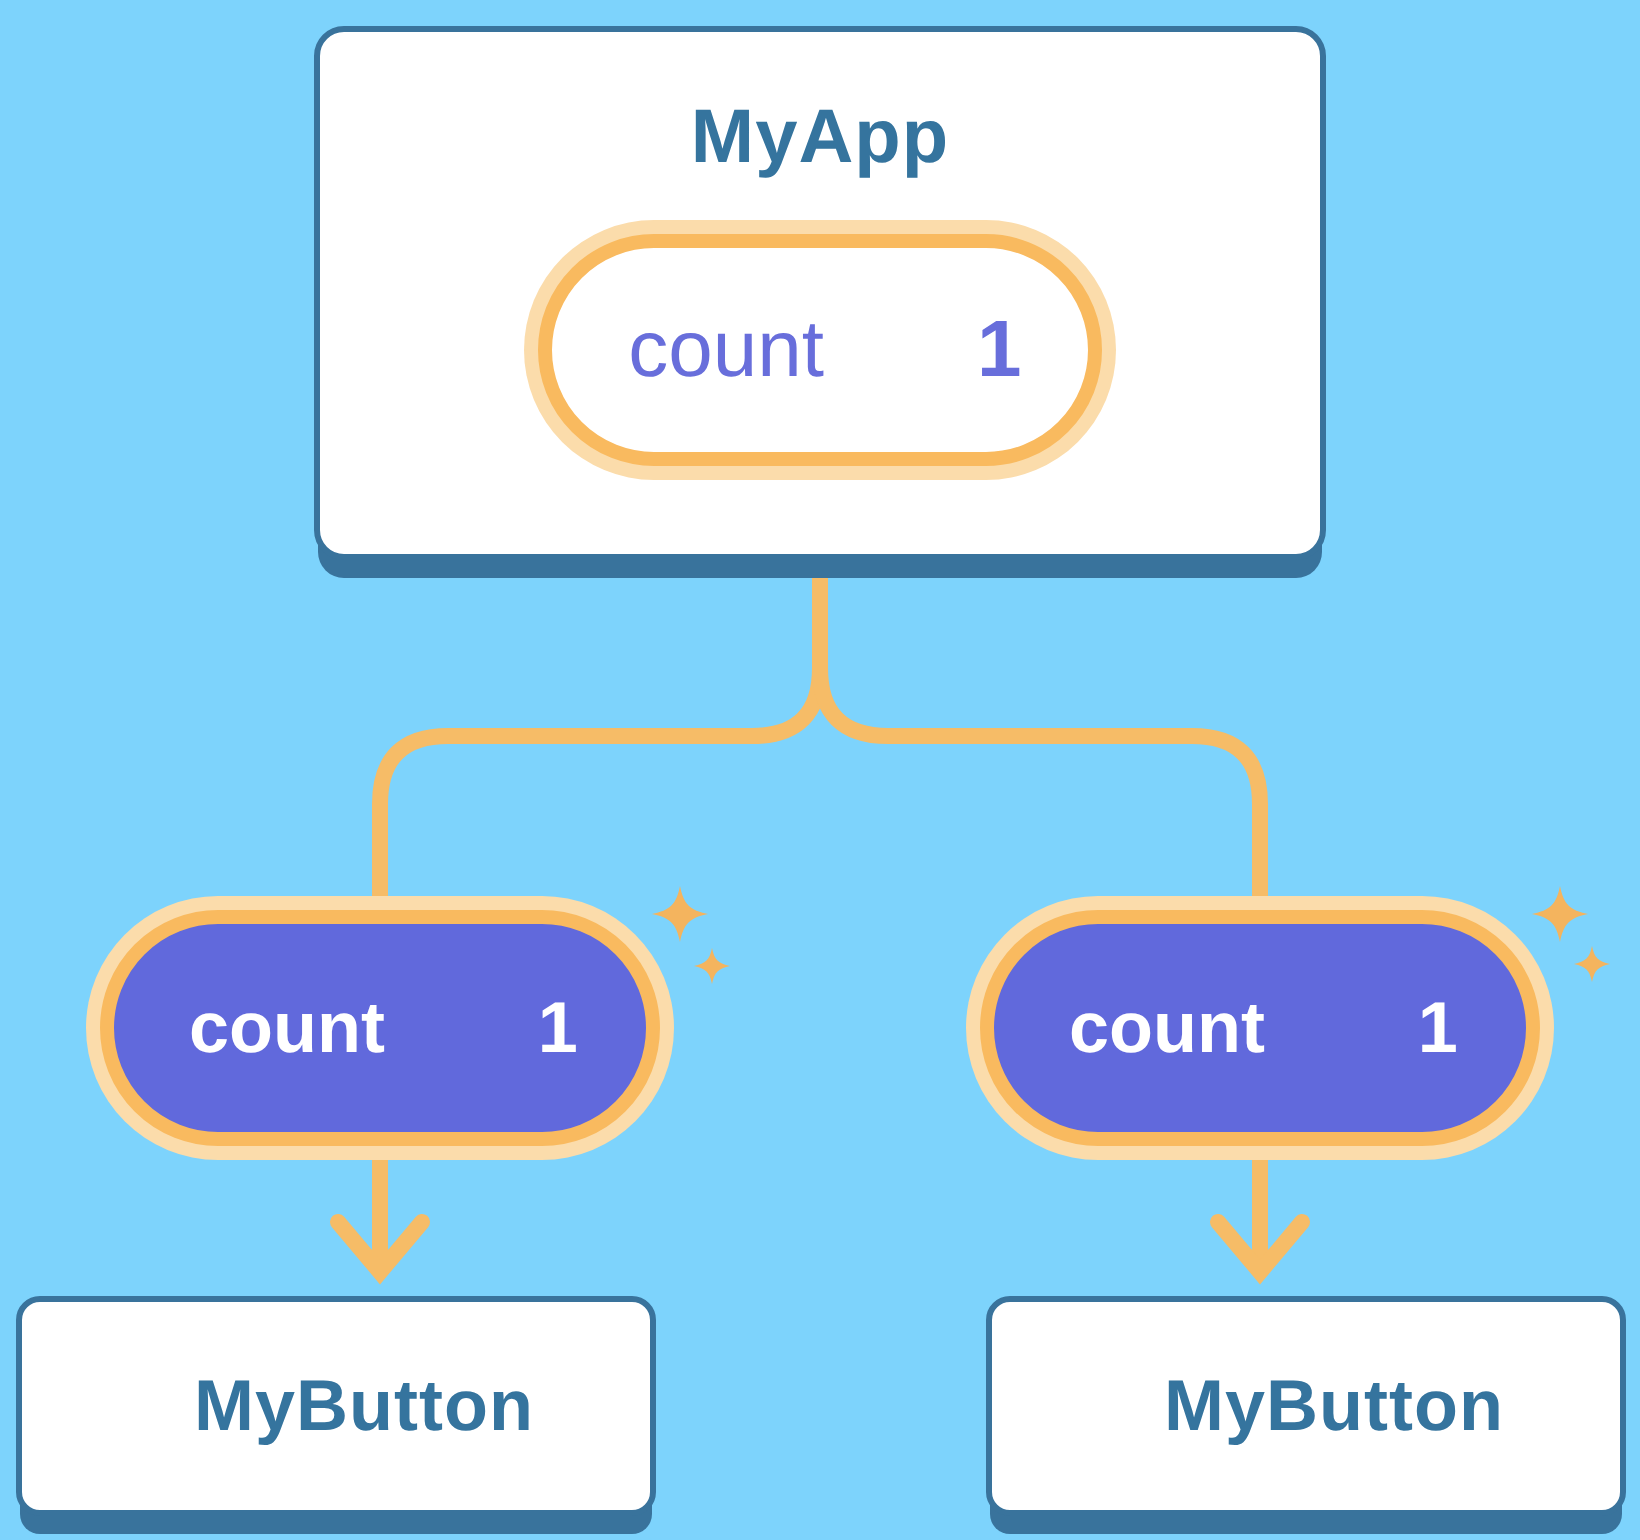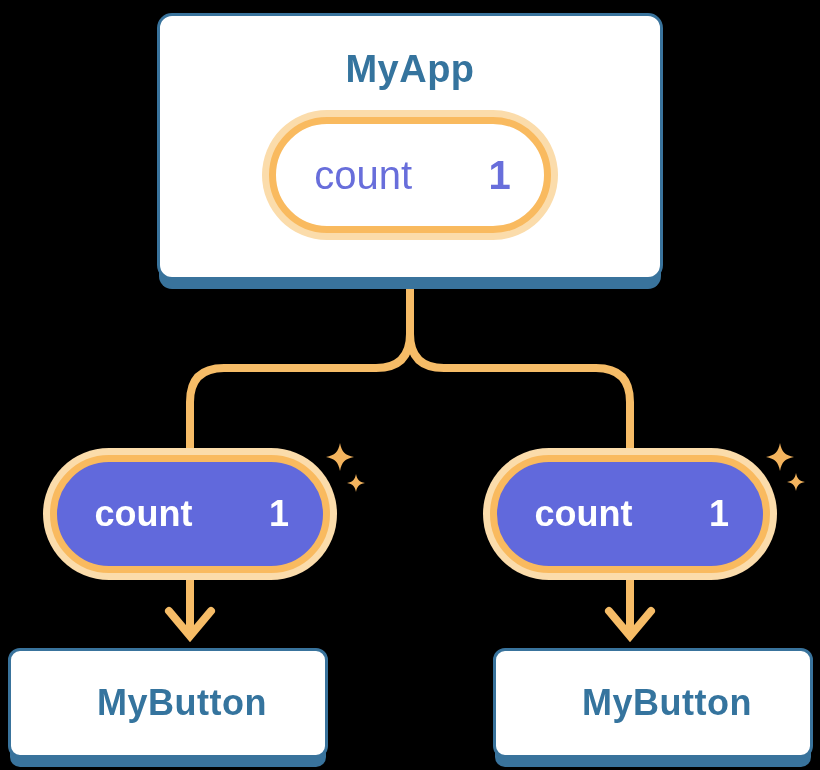--- a/index.html
+++ b/index.html
@@ -9,21 +9,21 @@
     --orange-pill-border:#F9BA5F;
     --orange-glow:#FBDCAB;
     --orange-sparkle:#F4B45E;
     --purple-fill:#6169DC;
     --purple-text:#686EDB;
     --card-bg:#FFFFFF;
   }
   html,body{margin:0;padding:0;background:#ffffff;}
   .canvas{
     position:relative;width:820px;height:770px;overflow:hidden;
-    font-family:"Liberation Sans", sans-serif;background:#000000;
+    font-family:"Liberation Sans", sans-serif;background:#7dd3fc;
   }
   .overlay{position:absolute;left:0;top:0;width:820px;height:770px;z-index:1;}
   .line{fill:none;stroke:var(--orange-line);stroke-width:8;}
   .arrow-stem{fill:none;stroke:var(--orange-line);stroke-width:8;stroke-linecap:round;}
   .arrow-head{fill:none;stroke:var(--orange-line);stroke-width:8;stroke-linecap:round;stroke-linejoin:miter;}
   .sparkle{fill:var(--orange-sparkle);}
 
   .card{
     position:absolute;background:var(--card-bg);
     border:3px solid var(--blue-border);

